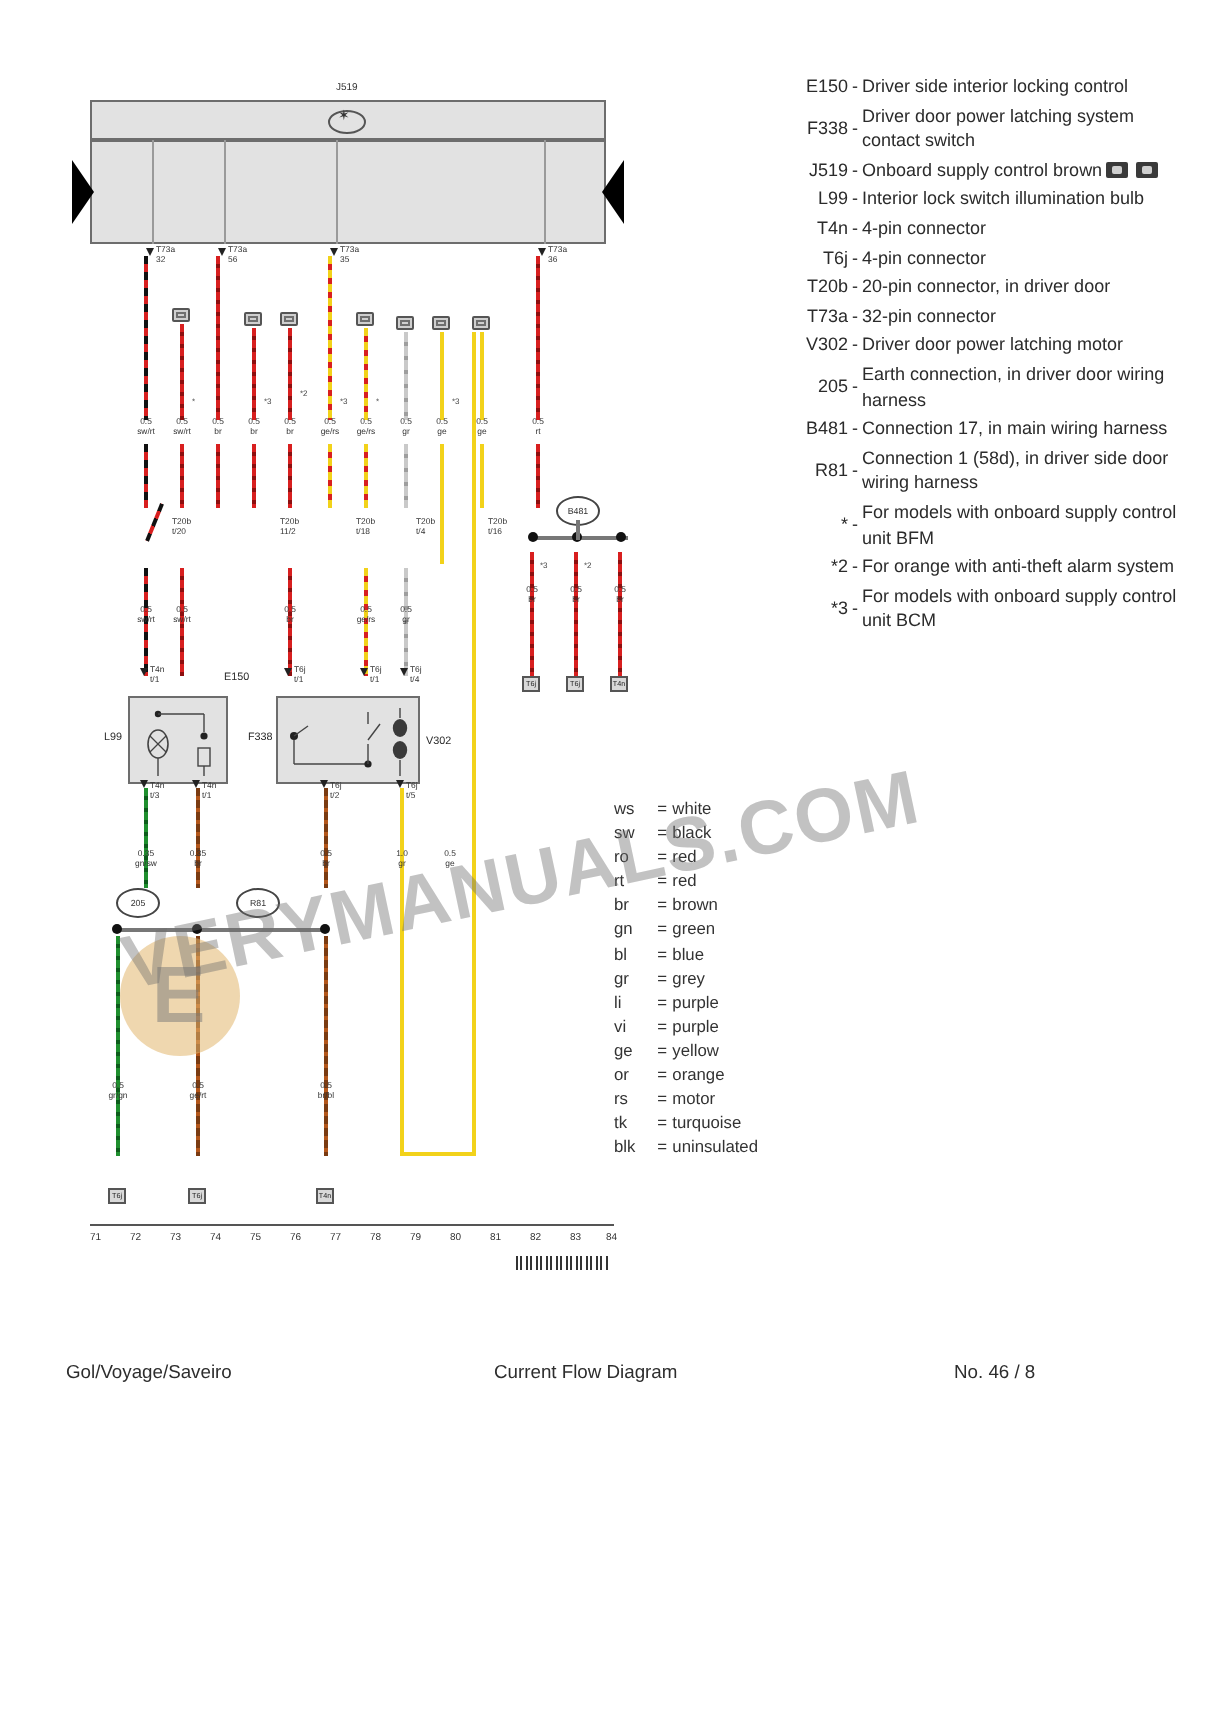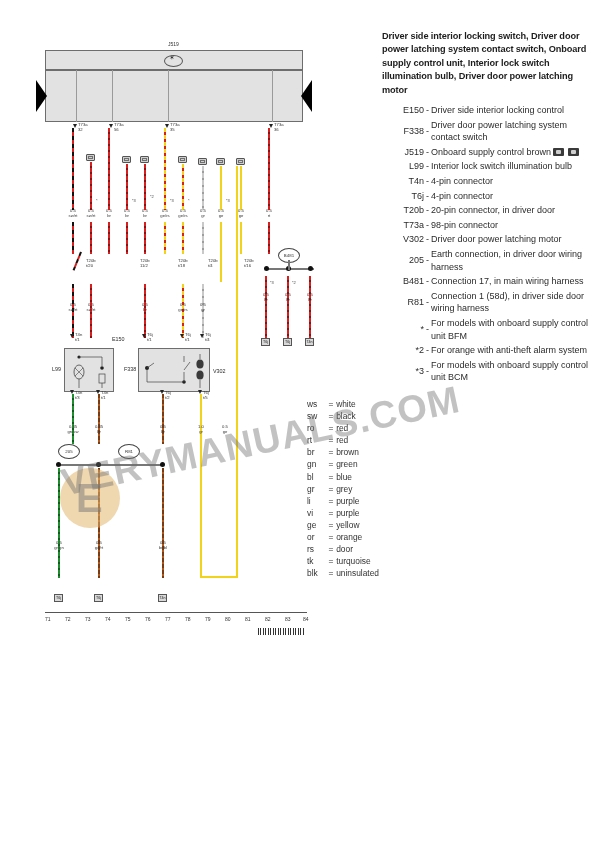--- a/index.html
+++ b/index.html
@@ -370,38 +370,37 @@
             <td class="c-nm">yellow</td>
           </tr>
       <tr>
             <td class="c-ab">or</td>
             <td class="c-eq">=</td>
             <td class="c-nm">orange</td>
           </tr>
       <tr>
             <td class="c-ab">rs</td>
             <td class="c-eq">=</td>
-            <td class="c-nm">door</td>
+            <td class="c-nm">motor</td>
           </tr>
       <tr>
             <td class="c-ab">tk</td>
             <td class="c-eq">=</td>
             <td class="c-nm">turquoise</td>
           </tr>
       <tr>
             <td class="c-ab">blk</td>
             <td class="c-eq">=</td>
             <td class="c-nm">uninsulated</td>
           </tr>
     </tbody>
       </table>
   </div>
 
   <div class="legend">
-    <div class="legend-title">Driver side interior locking switch, Driver door power latching system contact switch, Onboard supply control unit, Interior lock switch illumination bulb, Driver door power latching motor</div>
     <table class="legend-table">
       <tbody>
           <tr>
             <td class="lg-key">E150</td>
             <td class="lg-dash">-</td>
             <td class="lg-val">Driver side interior locking control</td>
           </tr>
       <tr>
             <td class="lg-key">F338</td>
             <td class="lg-dash">-</td>
@@ -428,21 +427,21 @@
             <td class="lg-val">4-pin connector</td>
           </tr>
       <tr>
             <td class="lg-key">T20b</td>
             <td class="lg-dash">-</td>
             <td class="lg-val">20-pin connector, in driver door</td>
           </tr>
       <tr>
             <td class="lg-key">T73a</td>
             <td class="lg-dash">-</td>
-            <td class="lg-val">98-pin connector</td>
+            <td class="lg-val">32-pin connector</td>
           </tr>
       <tr>
             <td class="lg-key">V302</td>
             <td class="lg-dash">-</td>
             <td class="lg-val">Driver door power latching motor</td>
           </tr>
       <tr>
             <td class="lg-key">205</td>
             <td class="lg-dash">-</td>
             <td class="lg-val">Earth connection, in driver door wiring harness</td>
@@ -474,14 +473,19 @@
           </tr>
     </tbody>
       </table>
   </div>
 
   <div class="wm">
     <div class="wm-badge"></div>
     <div class="wm-text">VERYMANUALS.COM</div>
   </div>
 
+  <div class="footer">
+    <span class="f1">Gol/Voyage/Saveiro</span>
+    <span class="f2">Current Flow Diagram</span>
+    <span class="f3">No.  46 / 8</span>
+  </div>
 
 </div>
 
 </body></html>

